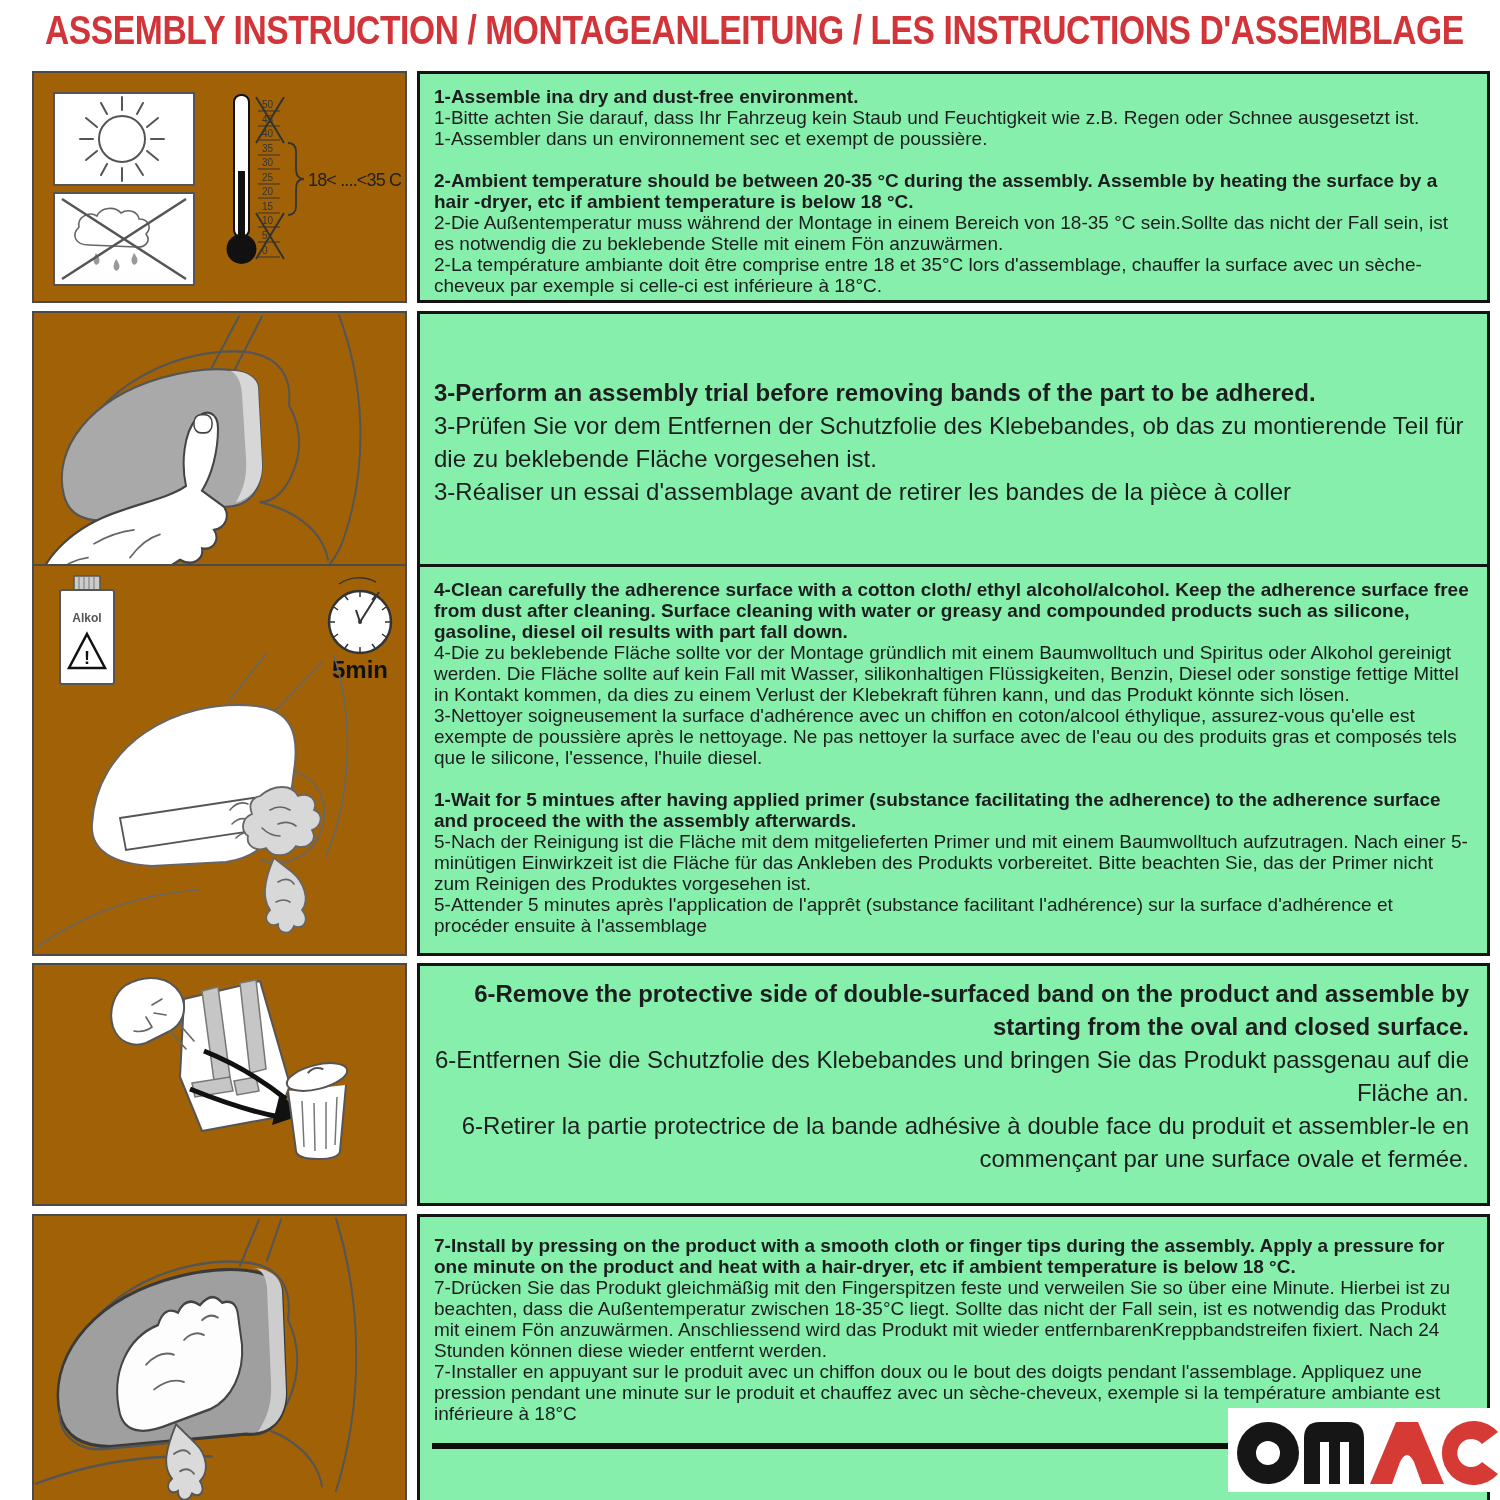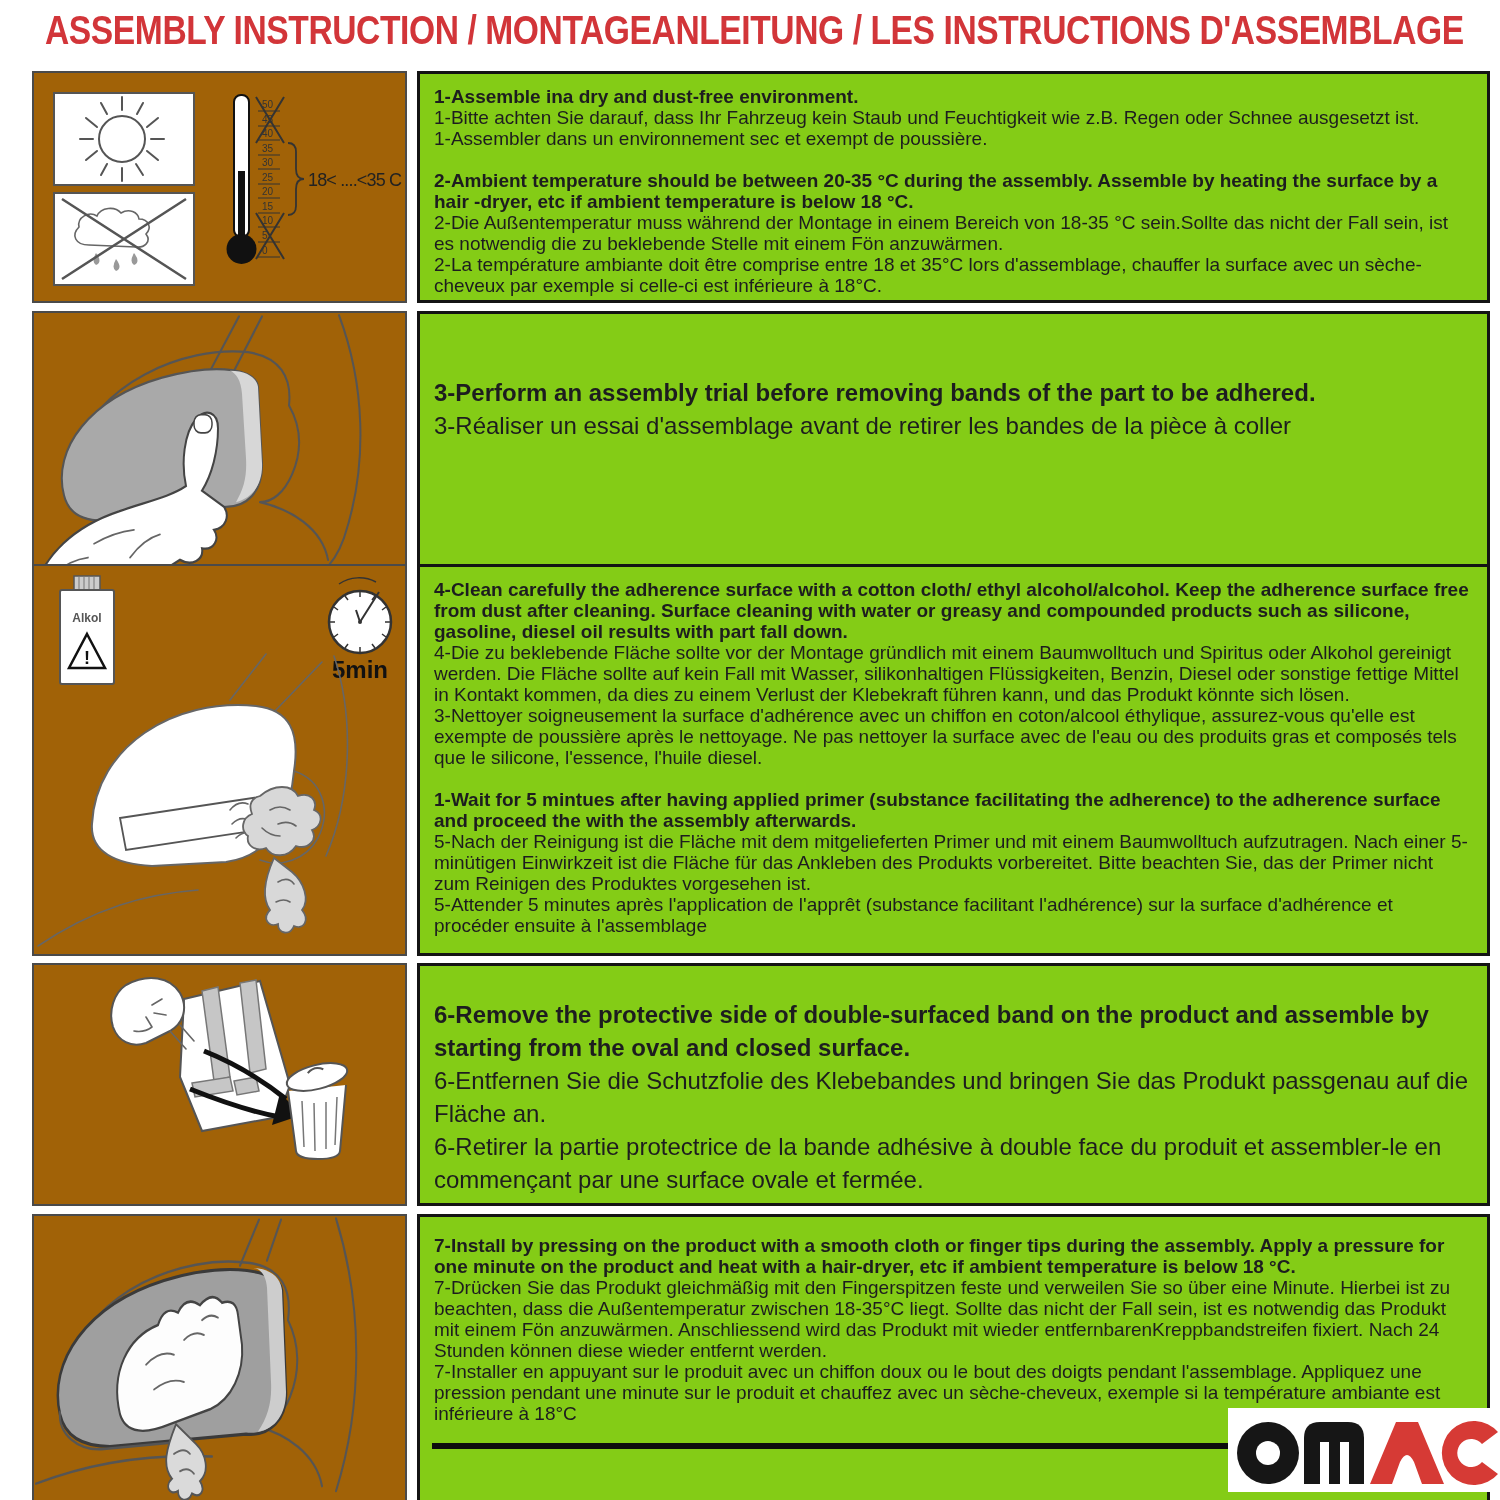--- a/index.html
+++ b/index.html
@@ -6,28 +6,28 @@
   .page{position:relative;width:1500px;height:1500px;background:#fff;overflow:hidden;
         font-family:"Liberation Sans",sans-serif;color:#1d1d1f;}
   .title{position:absolute;left:45px;top:8px;margin:0;font-size:40px;font-weight:700;
          letter-spacing:-0.5px;white-space:nowrap;color:#d23539;
          transform:scaleX(.84);transform-origin:left center;}
   .row{position:absolute;left:0;width:1500px;}
   .ibox{position:absolute;left:32px;width:375px;height:100%;border:2px solid #4a4a4a;
         background:#a16207;box-sizing:border-box;}
   .ibox svg{display:block;width:100%;height:100%;}
   .tbox{position:absolute;left:417px;width:1073px;height:100%;border:3px solid #141414;
-        background:#84cc16;box-sizing:border-box;padding:12px 18px 0 14px;}
+        background:#86efac;box-sizing:border-box;padding:12px 18px 0 14px;}
   .r1{top:71px;height:232px;}
   .r2{top:311px;height:282px;}
   .r3{top:564px;height:392px;}
   .r4{top:963px;height:243px;}
   .r5{top:1214px;height:289px;}
   .r2 .tbox{padding-top:62px;}
-  .r4 .tbox{padding-top:32px;}
+  .r4 .tbox{padding-top:11px;text-align:right;}
   .r5 .tbox{padding-top:18px;border-bottom:none;}
   .tbox p{margin:0;font-size:19px;line-height:21px;}
   .r2 .tbox p,.r4 .tbox p{font-size:24px;line-height:33px;}
   .tbox p.b{font-weight:700;}
   .tbox p.gap{margin-top:21px;}
   .bottom-rule{position:absolute;left:432px;top:1443px;width:800px;height:6px;background:#0d0d0d;}
   .logo-wrap{position:absolute;left:1228px;top:1408px;width:272px;height:84px;background:#fff;}
   .logo-wrap svg{position:absolute;left:8px;top:6px;}
   .sketch{stroke:#555;stroke-width:2;fill:none;stroke-linecap:round;stroke-linejoin:round;}
   .sketch-thin{stroke:#666;stroke-width:1.6;fill:none;stroke-linecap:round;}
@@ -101,20 +101,21 @@
           <path d="M30,158 C18,118 56,74 128,56 C188,42 222,50 224,64 L228,130 C229,156 212,168 192,168 L68,180 C45,180 34,172 30,158 Z" fill="#a9a9a9" stroke="#555" stroke-width="2"></path>
           <path d="M196,50 C214,50 223,57 224,64 L228,130 C229,148 219,160 202,164 C210,152 213,142 212,126 L208,70 C207,58 202,52 196,50 Z" fill="#d7d7d7"></path>
           <path d="M0,241 C10,210 40,185 85,172 C110,164 135,160 152,150 C147,130 150,104 162,92 C172,82 184,86 184,100 C184,120 178,140 168,154 L190,168 C196,176 192,186 180,188 C186,196 180,206 168,204 C170,214 158,220 146,214 C120,230 80,241 40,241 Z" fill="#fff" stroke="#444" stroke-width="2"></path>
           <rect x="160" y="88" width="18" height="16" rx="7" fill="#fff" stroke="#444" stroke-width="1.5"></rect>
           <path class="sketch-thin" d="M60,200 q20,-10 40,-12 M96,212 q14,-16 30,-20 M20,226 q16,-12 34,-14"></path>
         </g>
       </svg>
     </div>
     <div class="tbox">
       <p class="b">3-Perform an assembly trial before removing bands of the part to be adhered.</p>
+      <p>3-Prüfen Sie vor dem Entfernen der Schutzfolie des Klebebandes, ob das zu montierende Teil für die zu beklebende Fläche vorgesehen ist.</p>
       <p>3-Réaliser un essai d'assemblage avant de retirer les bandes de la pièce à coller</p>
     </div>
   </section>
 
   <section class="row r3">
     <div class="ibox">
       <svg viewBox="0 0 371 388" preserveAspectRatio="none">
         <g>
           <rect x="40" y="10" width="26" height="16" fill="#ccc" stroke="#555" stroke-width="1.5"></rect>
           <path stroke="#777" stroke-width="1" d="M45,10 v16 M50,10 v16 M55,10 v16 M60,10 v16"></path>

